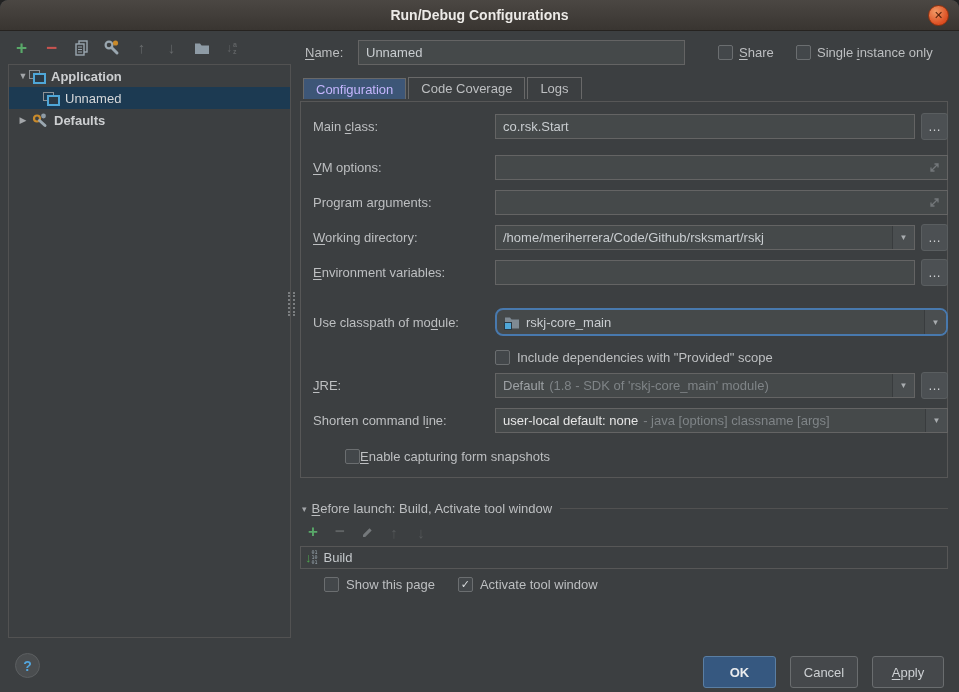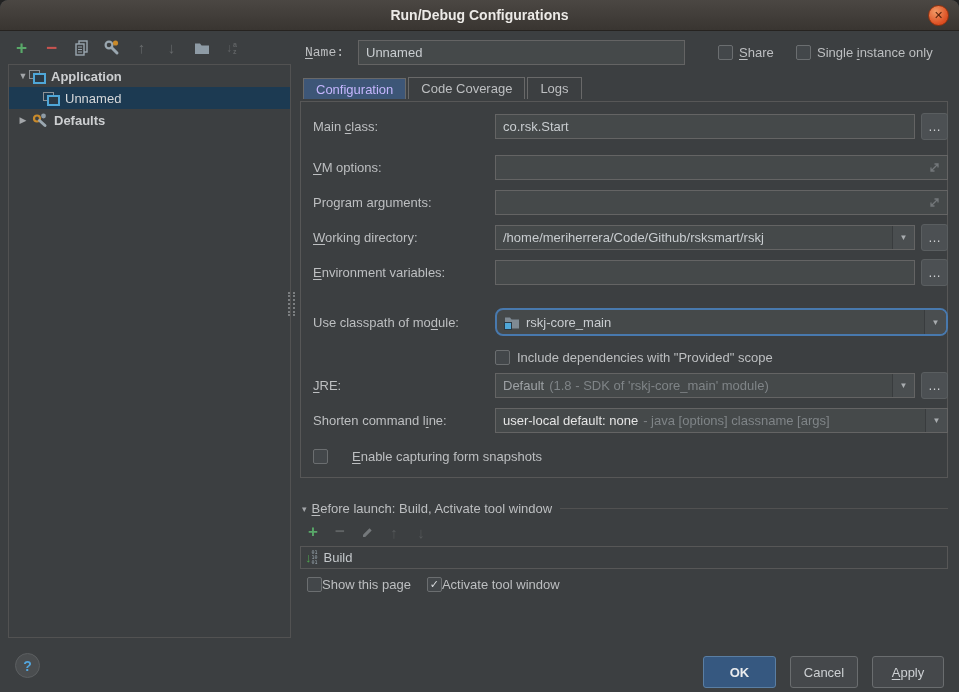--- a/index.html
+++ b/index.html
@@ -73,21 +73,21 @@
     width:25px;height:25px;margin-left:6px;flex:none;background:#4C5053;border:1px solid #5A5E60;border-radius:3px;
     color:#CDD0D2;display:flex;align-items:center;justify-content:center;font-size:13px;line-height:1;cursor:pointer;
   }
   .expand-glyph{margin-left:auto;flex:none;opacity:.75;}
   .cb{
     width:15px;height:15px;flex:none;background:#43474A;border:1px solid #6B6E70;border-radius:2px;
     display:inline-flex;align-items:center;justify-content:center;color:#D9DCDE;font-size:11px;cursor:pointer;box-sizing:border-box;
   }
   .dim{color:#7F8487;}
   
-  .name-label{position:absolute;left:305px;top:45px;font-family:Liberation Mono, monospace;}
+  .name-label{position:absolute;left:305px;top:45px;}
   .name-field{position:absolute;left:358px;top:40px;width:327px;}
   .share-cb{position:absolute;left:718px;top:45px;}
   .share-lbl{position:absolute;left:739px;top:45px;}
   .single-cb{position:absolute;left:796px;top:45px;}
   .single-lbl{position:absolute;left:817px;top:45px;}
   
   .tabs{position:absolute;left:303px;top:77px;display:flex;align-items:flex-end;gap:2px;}
   .tab{
     height:22px;box-sizing:border-box;border:1px solid #696969;border-bottom:none;background:#3C3F41;
     display:flex;align-items:center;padding:0 12px;cursor:pointer;color:#BDBFC1;
@@ -112,21 +112,21 @@
   .bl-header .line{flex:1;height:1px;background:#515151;margin-left:8px;}
   .bl-toolbar{position:absolute;left:306px;top:524px;display:flex;gap:13px;align-items:center;}
   .bl-toolbar .tbi{width:14px;height:16px;}
   .task-row{
     position:absolute;left:300px;top:546px;width:648px;height:23px;box-sizing:border-box;
     border:1px solid #575757;display:flex;align-items:center;padding-left:4px;color:#C4C8CB;
   }
   .build-icon{display:inline-flex;align-items:center;margin-right:6px;}
   .build-icon .ar{color:#4DA64D;font-weight:bold;font-size:13px;line-height:1;}
   .build-icon .digits{display:flex;flex-direction:column;font-size:5px;line-height:5px;color:#9AA7B0;font-family:"DejaVu Sans Mono",monospace;}
-  .bl-checks{position:absolute;left:307px;top:577px;display:flex;align-items:center;}
+  .bl-checks{position:absolute;left:324px;top:577px;display:flex;align-items:center;gap:7px;}
   
   .btn{
     position:absolute;top:656px;height:32px;box-sizing:border-box;border-radius:3px;
     display:flex;align-items:center;justify-content:center;cursor:pointer;font-size:13px;
     background:#45484B;border:1px solid #6A6D6F;color:#CDD0D3;
   }
   .btn.ok{left:703px;width:73px;background:#365880;border:1px solid #5A7EA3;color:#E9EBED;font-weight:bold;}
   .btn.cancel{left:790px;width:68px;}
   .btn.apply{left:872px;width:72px;}
   svg{display:block;}
@@ -356,21 +356,21 @@
           <span class="dim">- java [options] classname [args]</span>
         </span>
         <span class="combo-arrow">
             <span>▼</span>
           </span>
       </div>
     </div>
   </div>
 
   <div class="frow" style="top:444px;">
-    <div class="ctrl" style="gap:24px;padding-left:13px;">
+    <div class="ctrl" style="gap:0;padding-left:13px;margin-left:32px;">
       <span class="cb"></span>
       <span><span></span><span class="mn">E</span><span>nable capturing form snapshots</span></span>
     </div>
   </div>
 
   <div class="bl-header">
     <span class="tri">▾</span>
     <span><span></span><span class="mn">B</span><span>efore launch: Build, Activate tool window</span></span>
     <span class="line"></span>
   </div>

